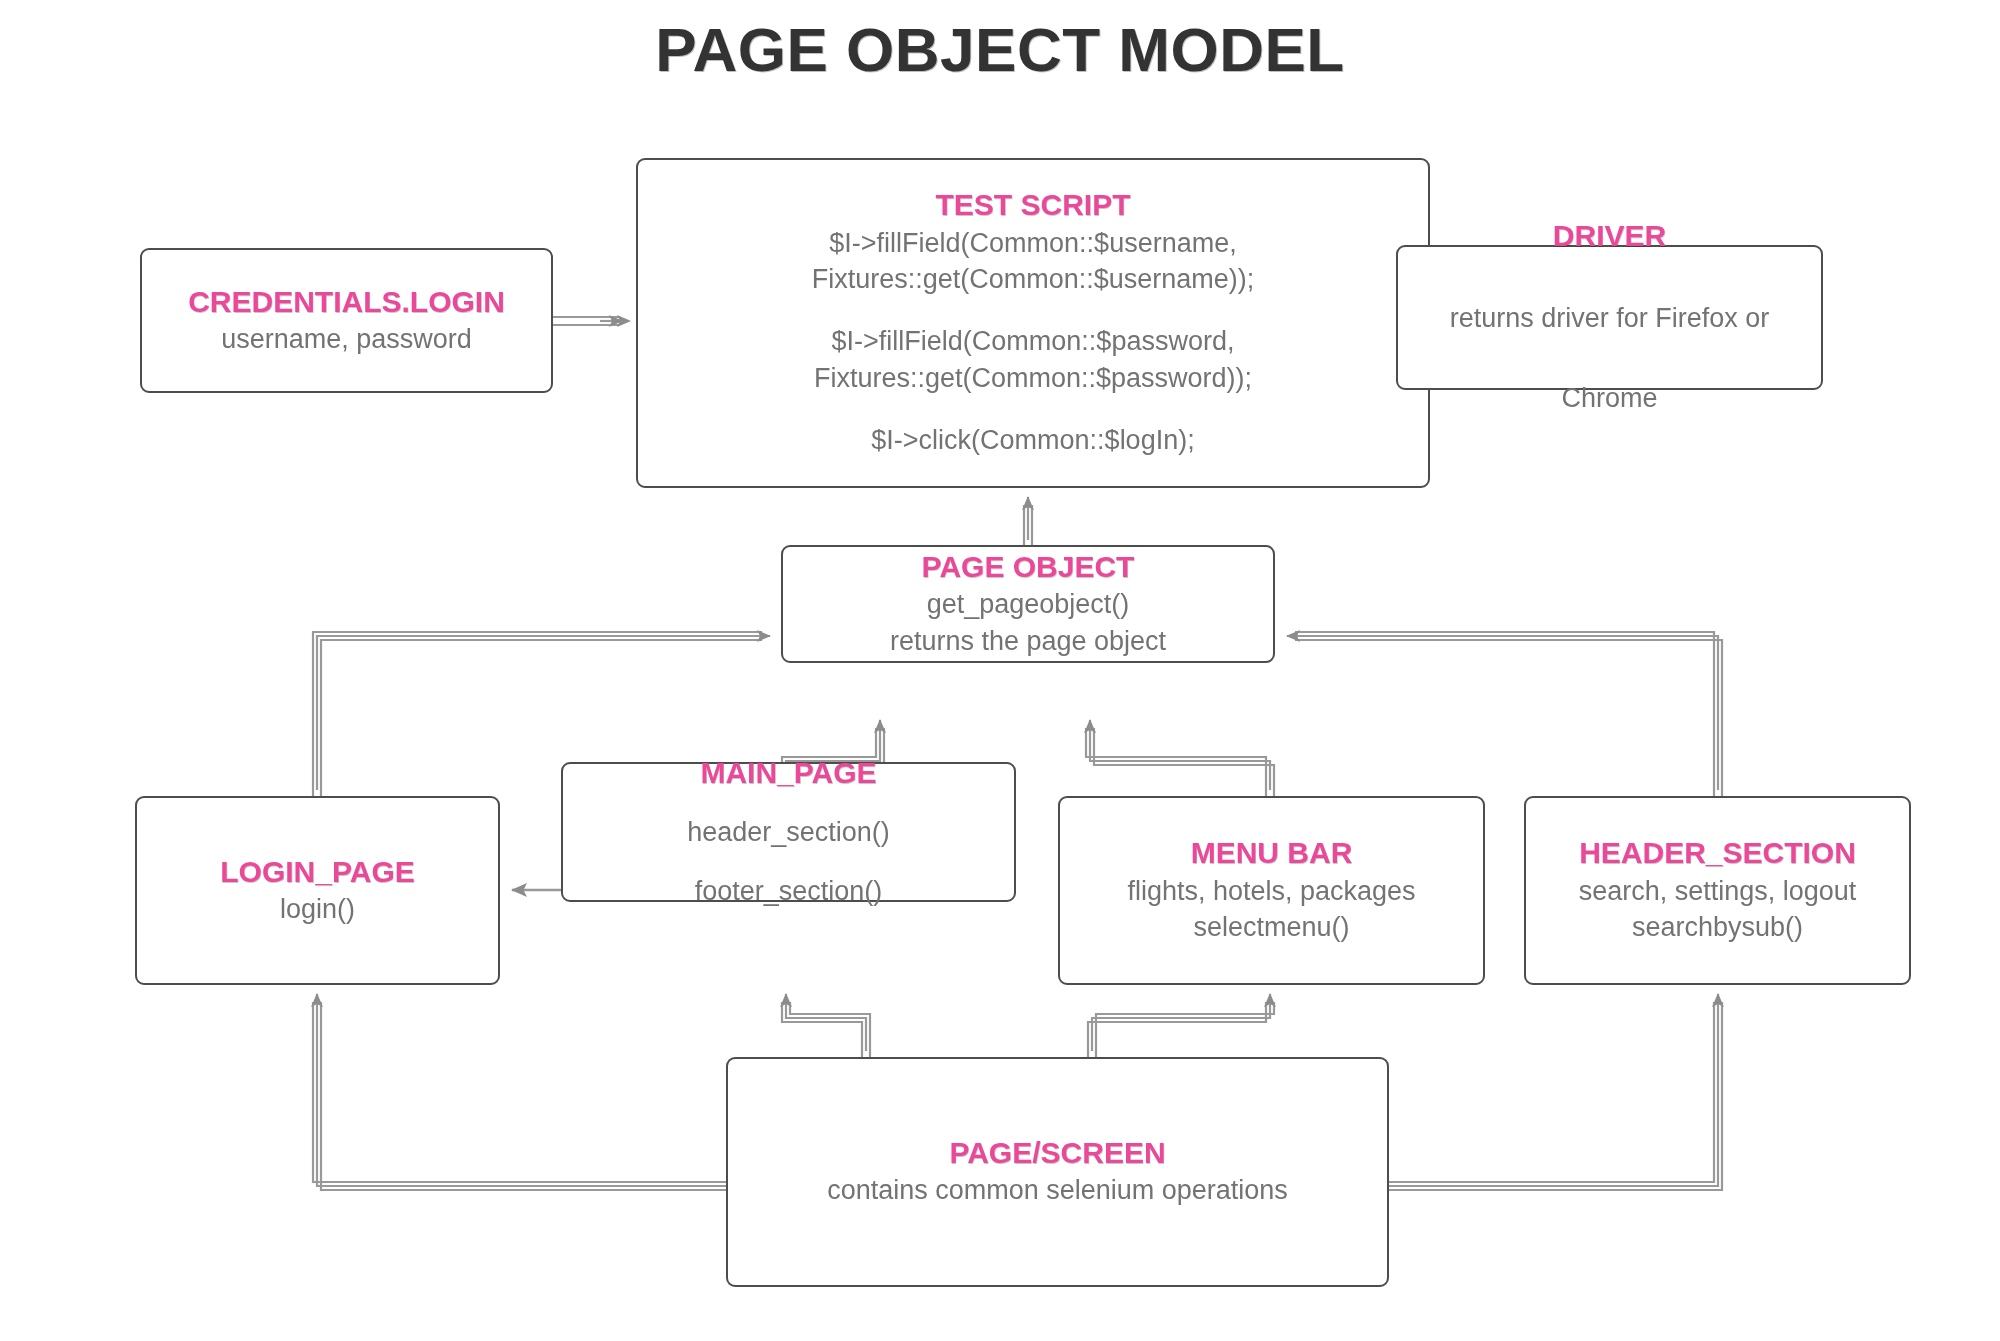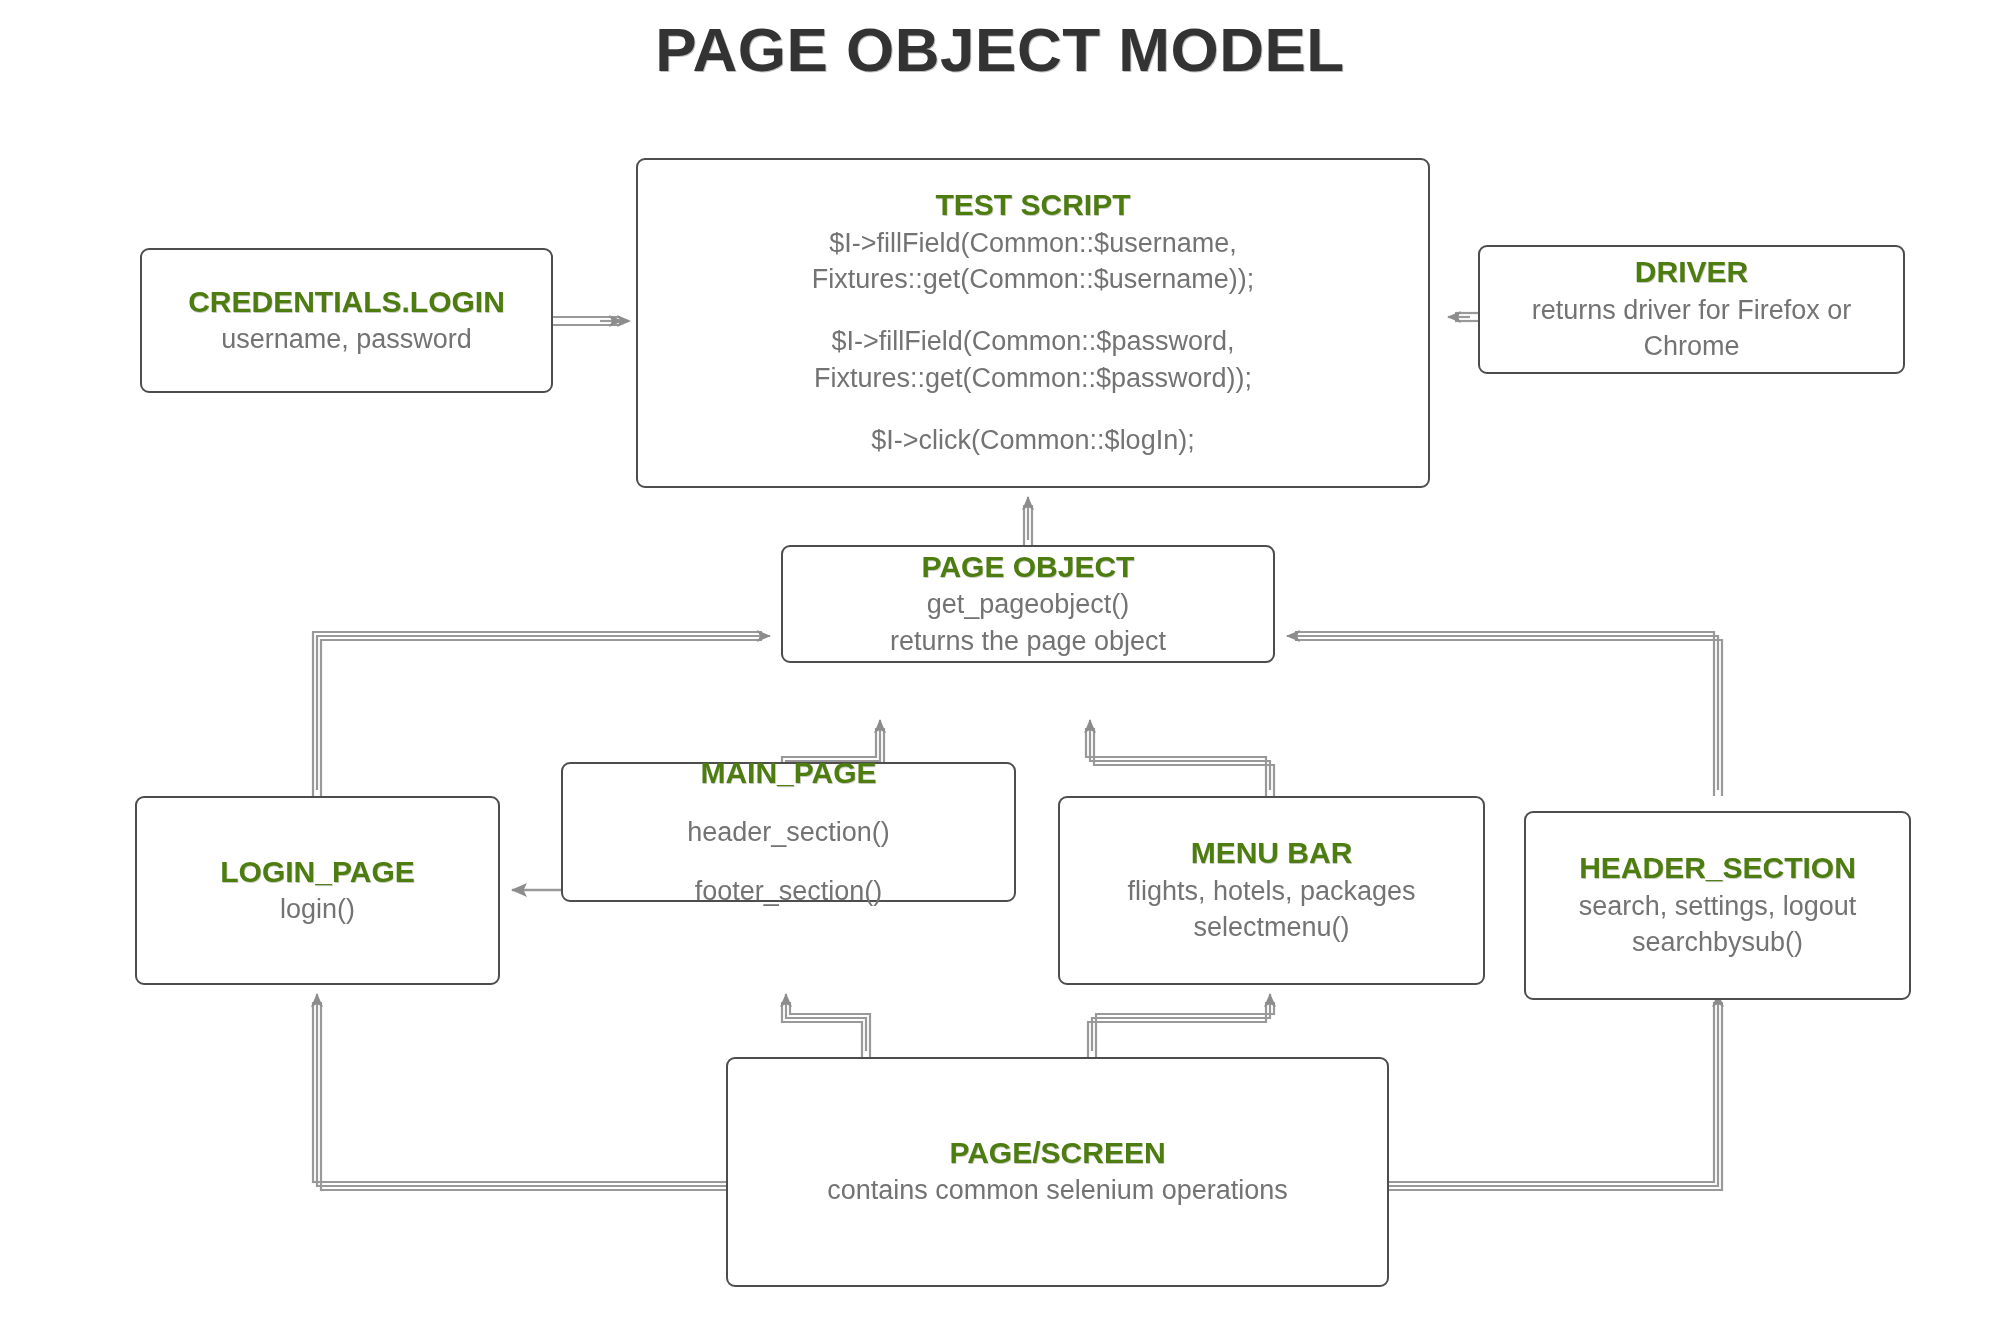--- a/index.html
+++ b/index.html
@@ -50,43 +50,43 @@
     justify-content: center;
     text-align: center;
     color: #000000;
     padding: 6px 14px;
     z-index: 2;
   }
   .node .title {
     font-size: 30px;
     font-weight: bold;
     line-height: 1.18;
-    color: #4d7c0f;
+    color: #ec4899;
     text-shadow: 0.7px 0.7px 0 rgba(0,0,0,0.22);
     margin-bottom: 2px;
   }
   .node .line {
     font-size: 27px;
     font-weight: normal;
     line-height: 1.35;
     color: #737373;
     white-space: pre;
   }
   .node .spacer {
     height: 26px;
   }
   
   #node-test-script { left: 636px; top: 158px; width: 794px; height: 330px; }
   #node-credentials { left: 140px; top: 248px; width: 413px; height: 145px; justify-content: center; }
-  #node-driver      { left: 1478px; top: 245px; width: 427px; height: 129px; }
+  #node-driver      { left: 1396px; top: 245px; width: 427px; height: 145px; gap: 44px; }
   #node-page-object { left: 781px; top: 545px; width: 494px; height: 118px; }
   #node-login-page  { left: 135px; top: 796px; width: 365px; height: 189px; }
   #node-main-page   { left: 561px; top: 762px; width: 455px; height: 140px; gap: 22px; }
   #node-menu-bar    { left: 1058px; top: 796px; width: 427px; height: 189px; }
-  #node-header-sec  { left: 1524px; top: 796px; width: 387px; height: 189px; margin-top: 15px; }
+  #node-header-sec  { left: 1524px; top: 796px; width: 387px; height: 189px; }
   #node-page-screen { left: 726px; top: 1057px; width: 663px; height: 230px; }
 </style>
 </head>
 <body>
 
 <div id="canvas">
 
   <div class="diagram-title">PAGE OBJECT MODEL</div>
 
   <svg id="edges" viewBox="0 0 2000 1341" xmlns="http://www.w3.org/2000/svg">

